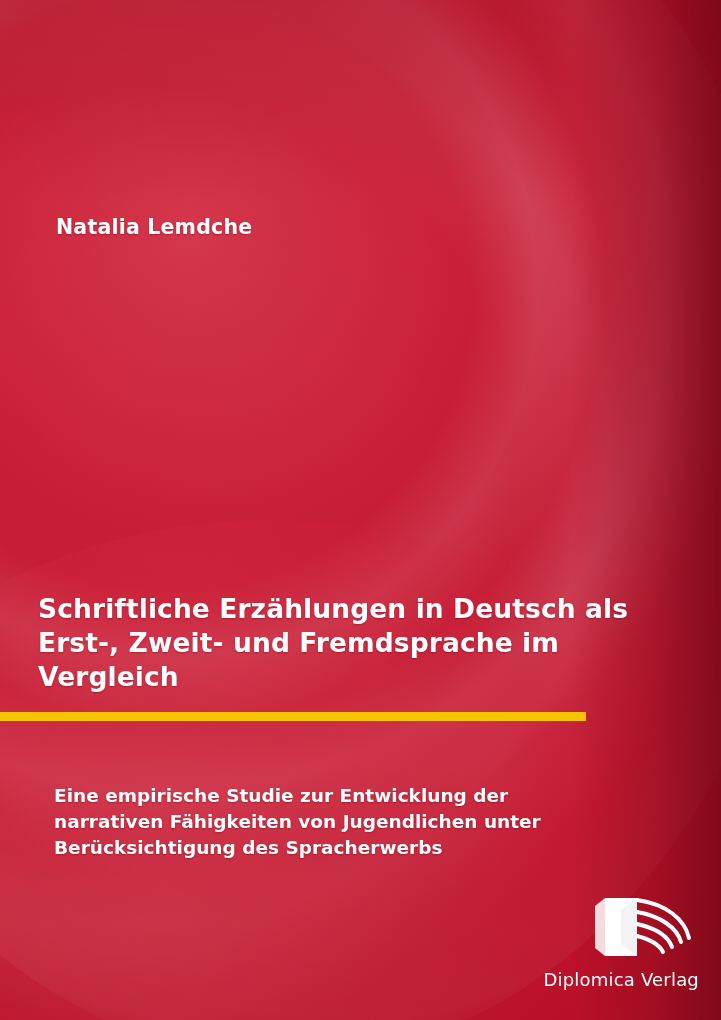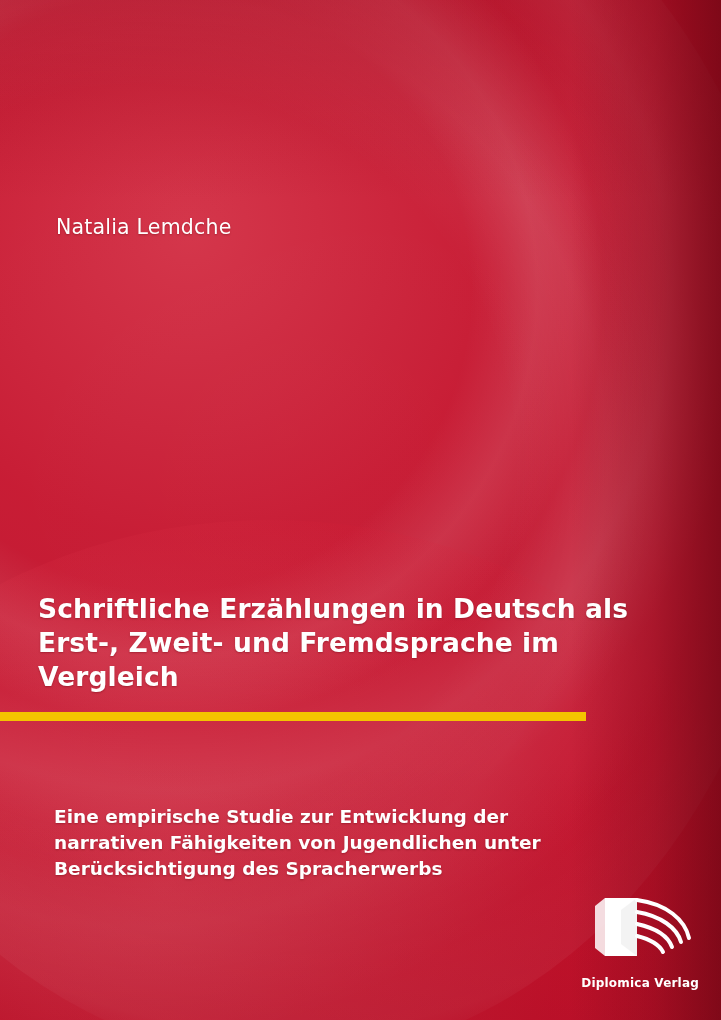--- a/index.html
+++ b/index.html
@@ -128,40 +128,40 @@
     background: #f4c400;
   }
 
   
   .author {
     position: absolute;
     left: 56px;
     top: 215px;
     color: #ffffff;
     font-size: 20.5px;
-    font-weight: normal;
+    font-weight: bold;
     letter-spacing: 0.2px;
     text-shadow: 0 1px 2px rgba(90,0,12,0.35);
   }
   .title {
     position: absolute;
     left: 38px;
     top: 592px;
     width: 600px;
     color: #ffffff;
     font-size: 26.5px;
     font-weight: bold;
     line-height: 34px;
     letter-spacing: 0.1px;
     text-shadow: 0 1px 2px rgba(90,0,12,0.35);
   }
   .subtitle {
     position: absolute;
     left: 54px;
-    top: 804px;
+    top: 783px;
     width: 560px;
     color: #ffffff;
     font-size: 18.5px;
     font-weight: bold;
     line-height: 26px;
     text-shadow: 0 1px 2px rgba(90,0,12,0.35);
   }
 
   
   .logo {
@@ -170,22 +170,22 @@
     bottom: 28px;
     width: 190px;
     height: 100px;
   }
   .logo svg { display: block; }
   .logo-text {
     position: absolute;
     right: 0;
     bottom: 2px;
     color: #ffffff;
-    font-size: 12px;
-    font-weight: bold;
+    font-size: 18px;
+    font-weight: normal;
     letter-spacing: 0.2px;
     white-space: nowrap;
   }
 </style>
 </head>
 <body>
 
 <div class="cover">
 
   <div class="bg-base"></div>

